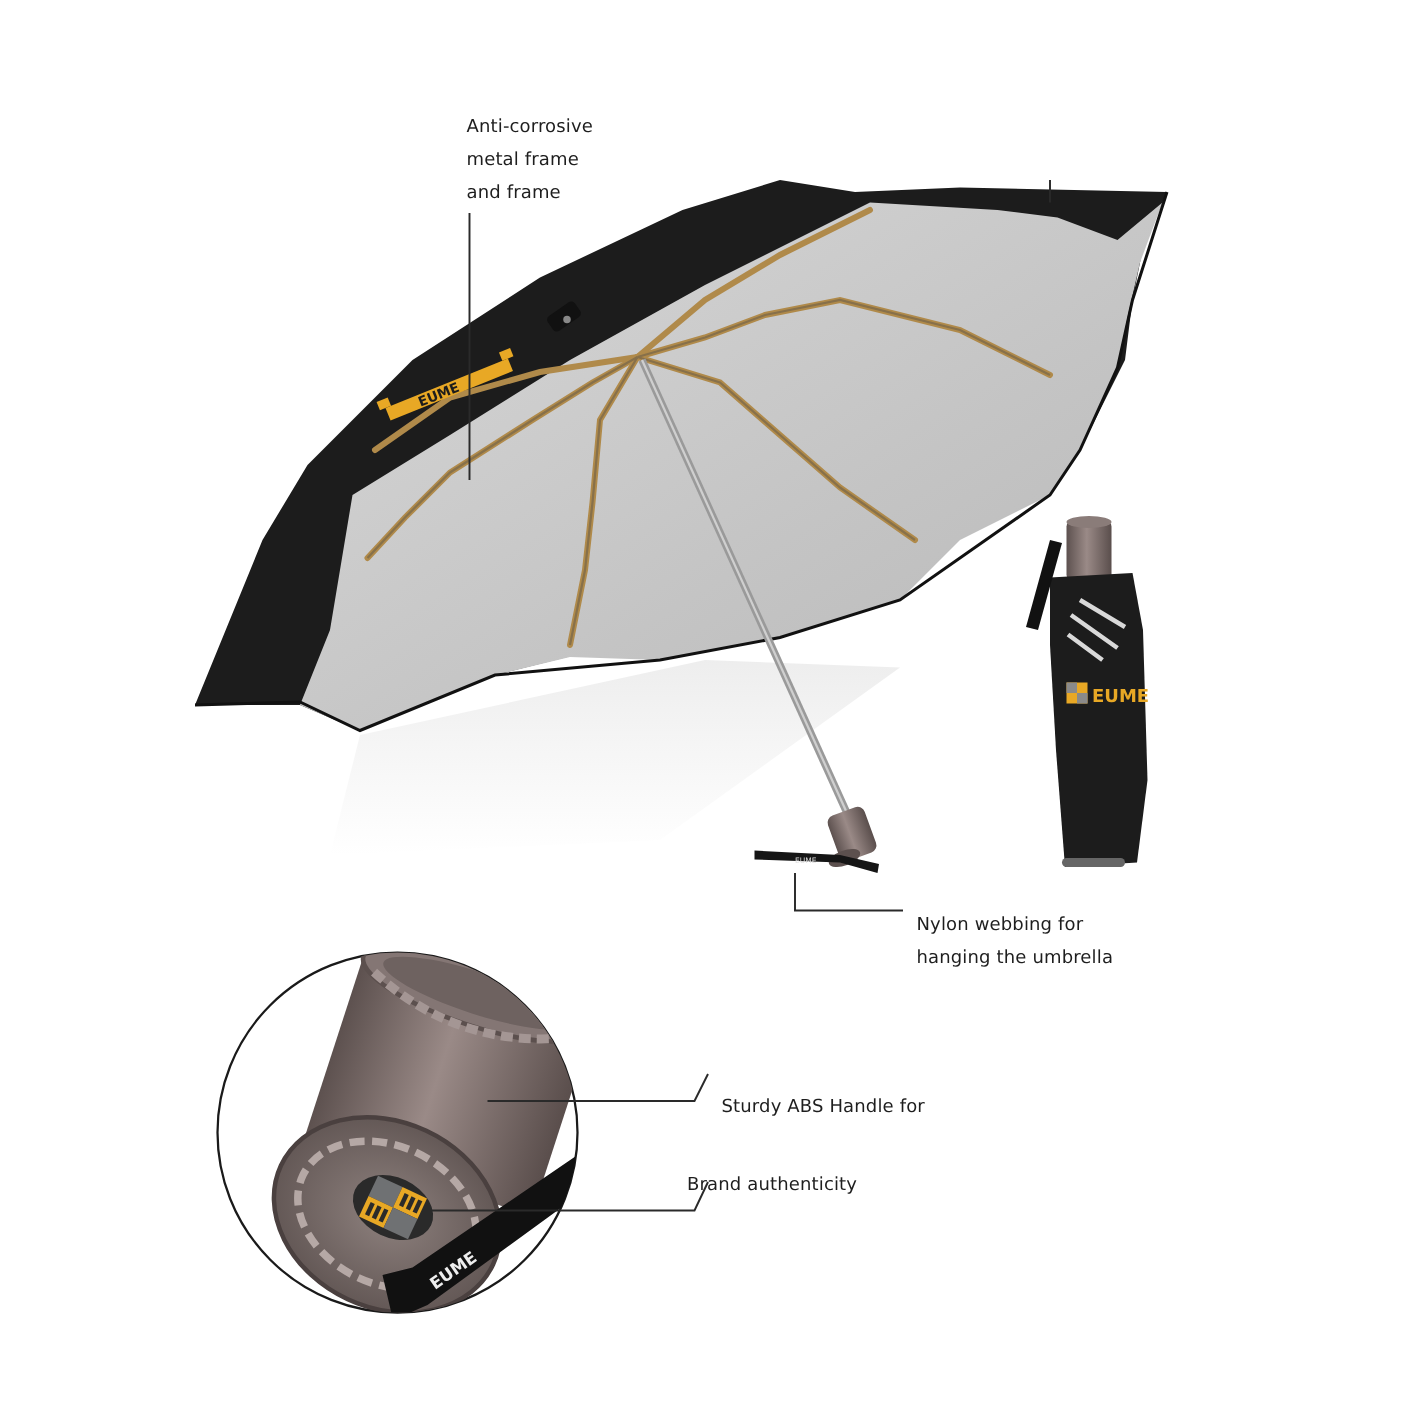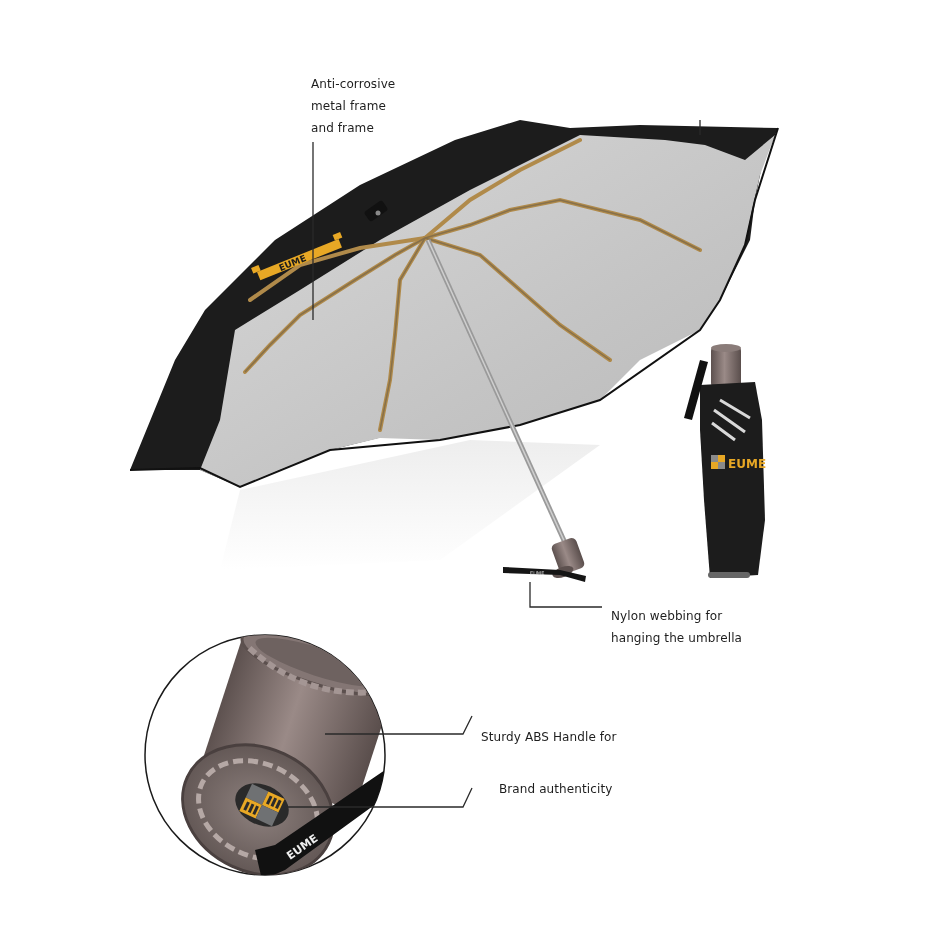--- a/index.html
+++ b/index.html
@@ -150,17 +150,17 @@
 
   <div class="label" style="left:611px; top:605px;">
     <span>Nylon webbing for</span>
     <span>hanging the umbrella</span>
   </div>
 
   <div class="label" style="left:481px; top:705px;margin-top:21px;">
     <span>Sturdy ABS Handle for</span>
   </div>
 
-  <div class="label" style="left:499px; top:778px;">
+  <div class="label" style="left:458px; top:778px;">
     <span>Brand authenticity</span>
   </div>
 
 </div>
 
 </body></html>

